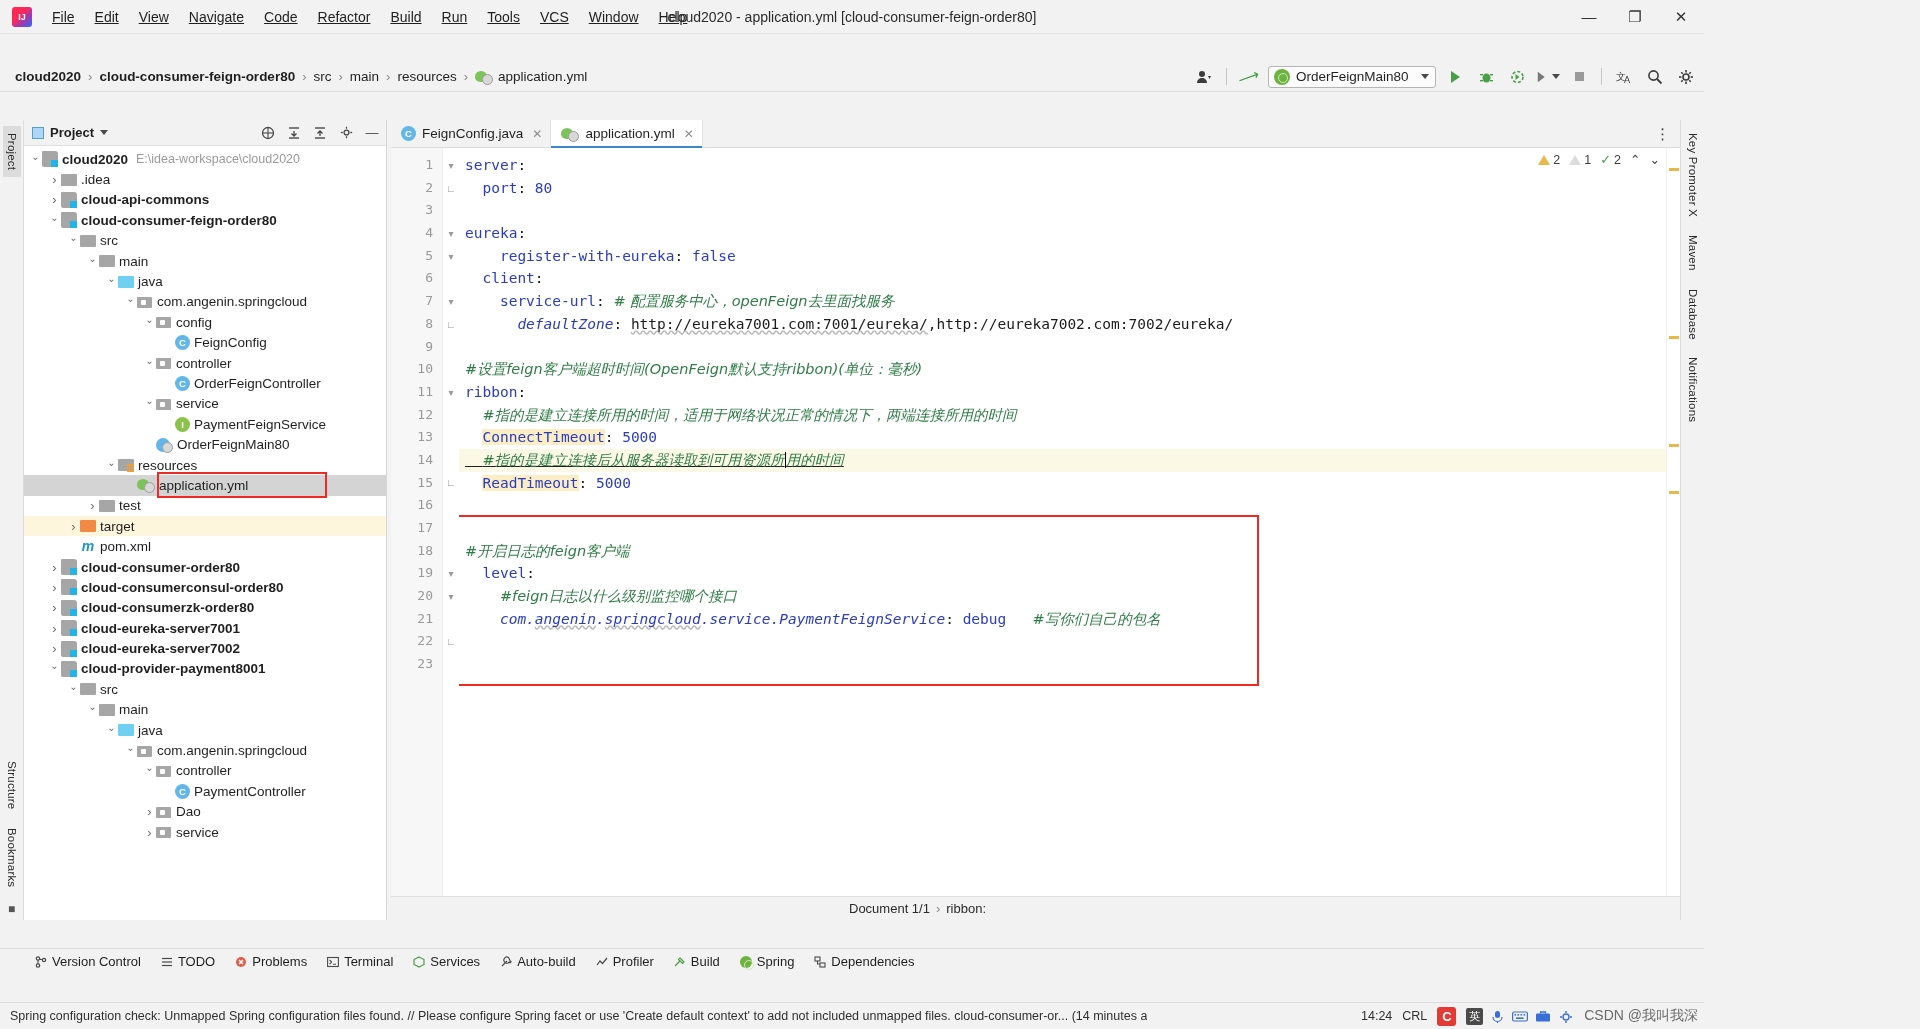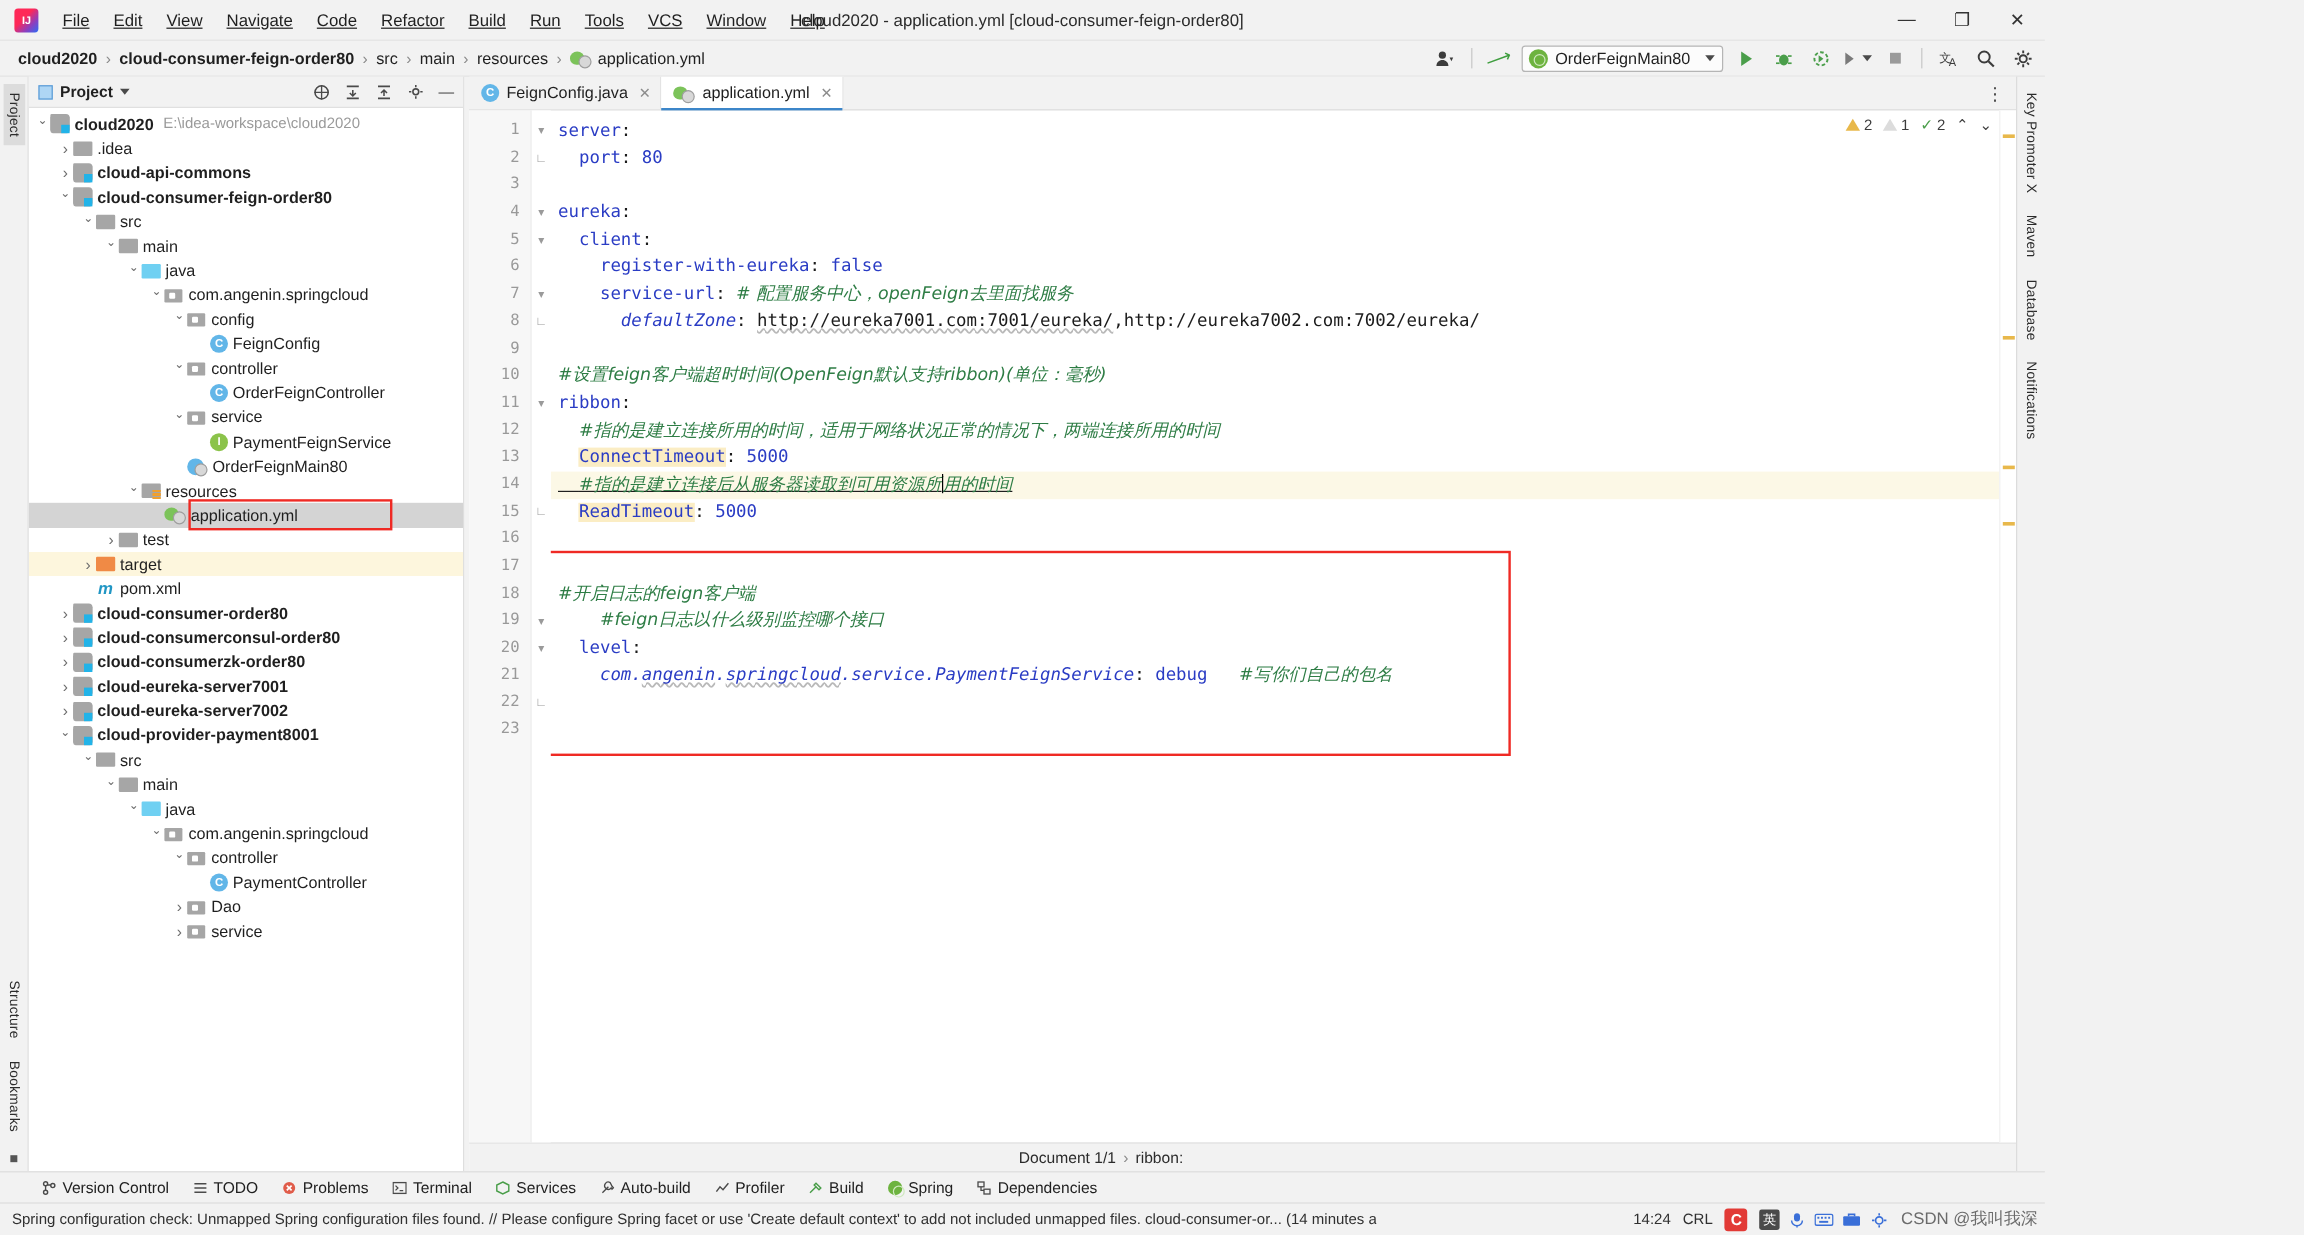--- a/index.html
+++ b/index.html
@@ -4,21 +4,21 @@
 <style>
   * { box-sizing: border-box; margin: 0; padding: 0; }
   html, body {
     width: 1920px; height: 1029px;
     font-family: "Liberation Sans", sans-serif;
     font-size: 13px;
     background: #f2f2f2;
     color: #1f1f1f;
     overflow: hidden;
   }
-  .app { width: 1704px; height: 1029px; display: flex; flex-direction: column; background:#f2f2f2; }
+  .app { width: 1704px; height: 1029px; display: flex; flex-direction: column; background:#f2f2f2;gap:28px; }
 
   
   .titlebar {
     height: 34px; background: #f2f2f2; display: flex; align-items: center;
     border-bottom: 1px solid #e3e3e3; position: relative;
   }
   .ij-logo {
     width: 20px; height: 20px; margin: 0 10px 0 12px; border-radius: 3px;
     background: linear-gradient(135deg,#fe2857 0%,#fe2857 40%,#8e3ebd 70%,#2d6cf6 100%);
     position: relative; flex: none;
@@ -696,36 +696,36 @@
             <div class="fold"></div>
             <div class="fold">∟</div>
             <div class="fold"></div>
           </div>
         <div class="code" id="code">
 
         <div class="cline"><span class="k">server</span><span class="str">:</span></div>
             <div class="cline">  <span class="k">port</span><span class="str">:</span> <span class="num">80</span></div>
             <div class="cline"></div>
             <div class="cline"><span class="k">eureka</span><span class="str">:</span></div>
+            <div class="cline">    <span class="k">register-with-eureka</span><span class="str">:</span> <span class="k">false</span></div>
             <div class="cline">  <span class="k">client</span><span class="str">:</span></div>
-            <div class="cline">    <span class="k">register-with-eureka</span><span class="str">:</span> <span class="k">false</span></div>
             <div class="cline">    <span class="k">service-url</span><span class="str">:</span> <span class="cmt-cn"># 配置服务中心，openFeign去里面找服务</span></div>
             <div class="cline">      <span class="italicv">defaultZone</span><span class="str">:</span> <span class="str wavy">http://eureka7001.com:7001/eureka/</span><span class="str">,http://eureka7002.com:7002/eureka/</span></div>
             <div class="cline"></div>
             <div class="cline"><span class="cmt-cn">#设置feign客户端超时时间(OpenFeign默认支持ribbon)(单位：毫秒)</span></div>
             <div class="cline"><span class="k">ribbon</span><span class="str">:</span></div>
             <div class="cline">  <span class="cmt-cn">#指的是建立连接所用的时间，适用于网络状况正常的情况下，两端连接所用的时间</span></div>
             <div class="cline">  <span class="k mark">ConnectTimeout</span><span class="str">:</span> <span class="num">5000</span></div>
             <div class="cline hl">  <span class="cmt-cn">#指的是建立连接后从服务器读取到可用资源所</span><span class="caret"></span><span class="cmt-cn">用的时间</span></div>
             <div class="cline">  <span class="k mark">ReadTimeout</span><span class="str">:</span> <span class="num">5000</span></div>
             <div class="cline"></div>
             <div class="cline"></div>
             <div class="cline"><span class="cmt-cn">#开启日志的feign客户端</span></div>
+            <div class="cline">  <span class="k">level</span><span class="str">:</span></div>
             <div class="cline">    <span class="cmt-cn">#feign日志以什么级别监控哪个接口</span></div>
-            <div class="cline">  <span class="k">level</span><span class="str">:</span></div>
             <div class="cline">    <span class="italicv">com.<span class="wavy">angenin</span>.<span class="wavy">springcloud</span>.service.PaymentFeignService</span><span class="str">:</span> <span class="k">debug</span>   <span class="cmt-cn">#写你们自己的包名</span></div>
             <div class="cline"></div>
             <div class="red-box-code" id="codebox" style="left: -10px; top: 367.2px; width: 810px; height: 170.9px;"></div>
           </div>
         <div class="markerbar">
           <div class="mk" style="top:20px;background:#e8b84b"></div>
           <div class="mk" style="top:188px;background:#e8b84b"></div>
           <div class="mk" style="top:296px;background:#e8b84b"></div>
           <div class="mk" style="top:343px;background:#e8b84b"></div>
         </div>

